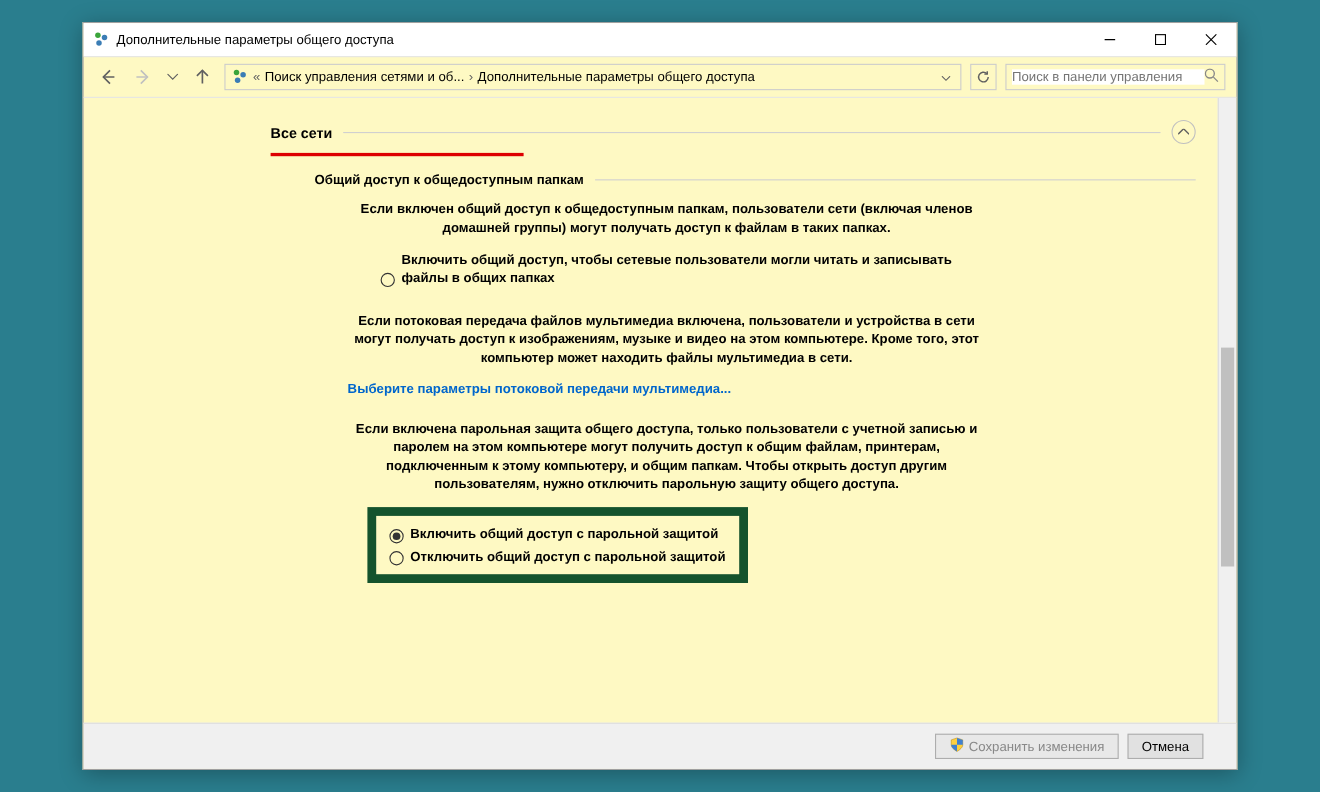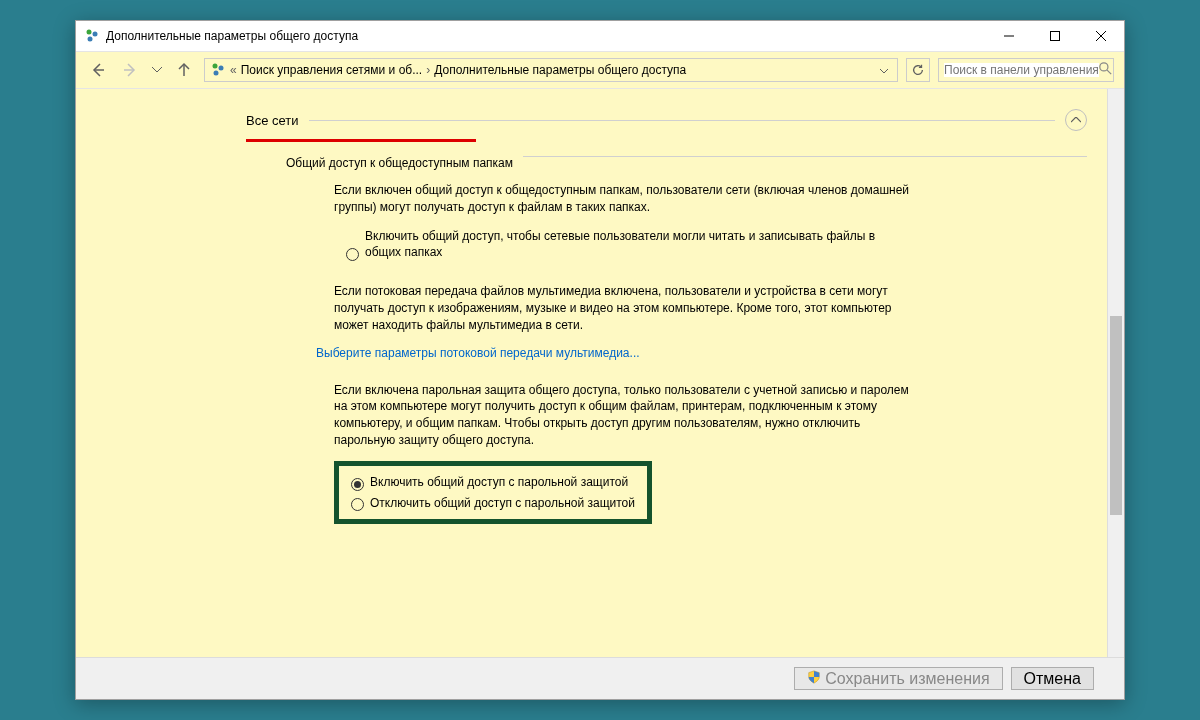--- a/index.html
+++ b/index.html
@@ -94,21 +94,21 @@
       width: 24px;
       height: 24px;
       border: 1px solid #ccc;
       display: flex;
       align-items: center;
       justify-content: center;
       cursor: pointer;
       color: #606060;
     }
     .searchbox {
-      width: 176px;
+      width: 200px;
       height: 24px;
       border: 1px solid #ccc;
       display: flex;
       align-items: center;
       padding: 0 5px;
     }
     .searchbox input {
       border: none;
       outline: none;
       flex: 1;
@@ -118,20 +118,21 @@
     .search-icon { color: #888; }
     .content-wrapper {
       flex: 1;
       display: flex;
       overflow: hidden;
     }
     .content {
       flex: 1;
       overflow-y: auto;
       padding: 20px 20px 20px 170px;
+      font-weight: bold;
     }
     .scrollbar-placeholder {
       width: 17px;
       background: #f0f0f0;
       border-left: 1px solid #ddd;
       position: relative;
     }
     .scroll-thumb {
       position: absolute;
       top: 40%;
@@ -173,32 +174,34 @@
       font-size: 10px;
       color: #606060;
       cursor: pointer;
     }
     .section {
       margin-left: 40px;
       margin-bottom: 22px;
     }
     .section-header {
       display: flex;
+      align-items: center;
       gap: 10px;
       margin-bottom: 12px;
     }
     .section-title {
       font-size: 12px;
       white-space: nowrap;
     }
     .section-desc {
-      margin-left: 48px;
+      margin-left: 30px;
       line-height: 1.4;
       max-width: 580px;
       margin-bottom: 12px;
+      text-align: center;
     }
     .radio-group {
       margin-left: 60px;
       max-width: 560px;
     }
     .radio-row {
       display: flex;
       align-items: flex-end;
       gap: 6px;
       margin-bottom: 6px;
@@ -221,21 +224,21 @@
       height: 7px;
       background: #333;
       border-radius: 50%;
     }
     .link {
       color: #0066cc;
       cursor: pointer;
       margin-left: 30px;
     }
     .red-box {
-      border: 5px solid #14532d;
+      border: 8px solid #14532d;
       padding: 8px 12px;
       margin-left: 48px;
       margin-right: 140px;
       display: inline-block;
     }
     .red-box .radio-row { margin-bottom: 4px; }
     .footer {
       height: 42px;
       border-top: 1px solid #dcdcdc;
       background: #f0f0f0;
@@ -243,21 +246,21 @@
       align-items: center;
       justify-content: flex-end;
       padding: 0 30px;
       gap: 8px;
     }
     .btn {
       height: 23px;
       padding: 0 12px;
       border: 1px solid #adadad;
       background: #e1e1e1;
-      font-size: 16px;
+      font-size: 12px;
       display: flex;
       align-items: center;
       gap: 4px;
       cursor: pointer;
     }
     .btn.disabled {
       color: #888;
       background: #e8e8e8;
     }
     .shield {

